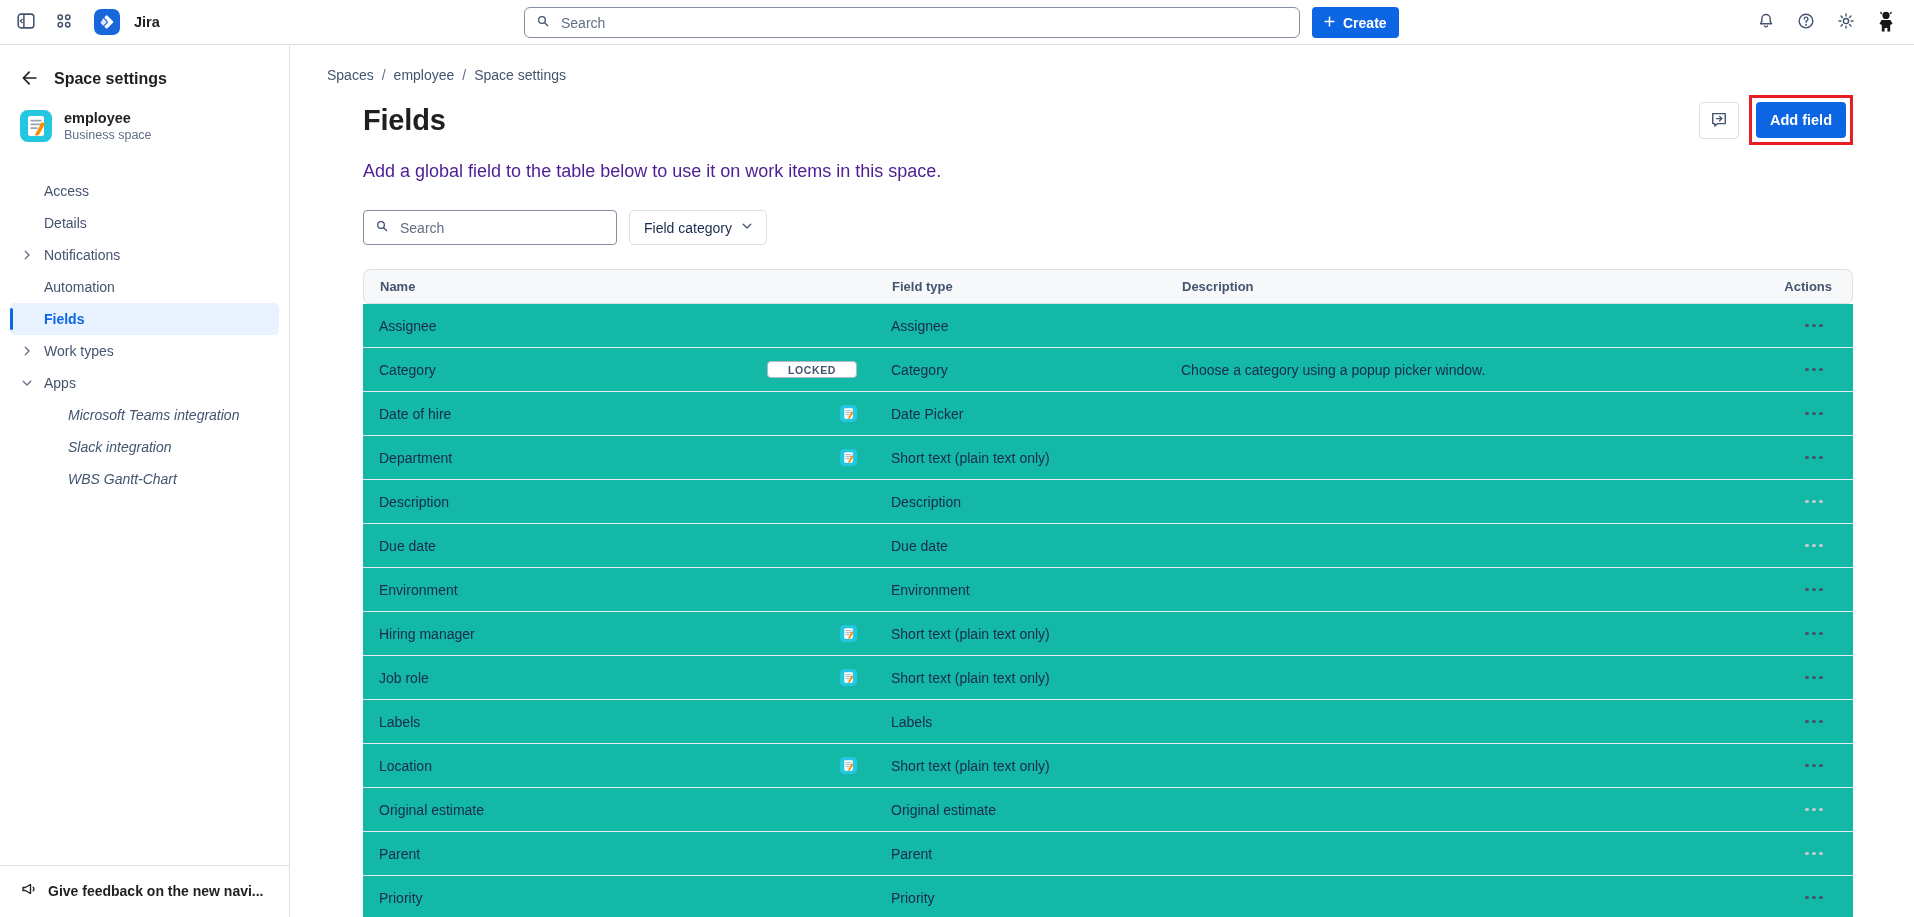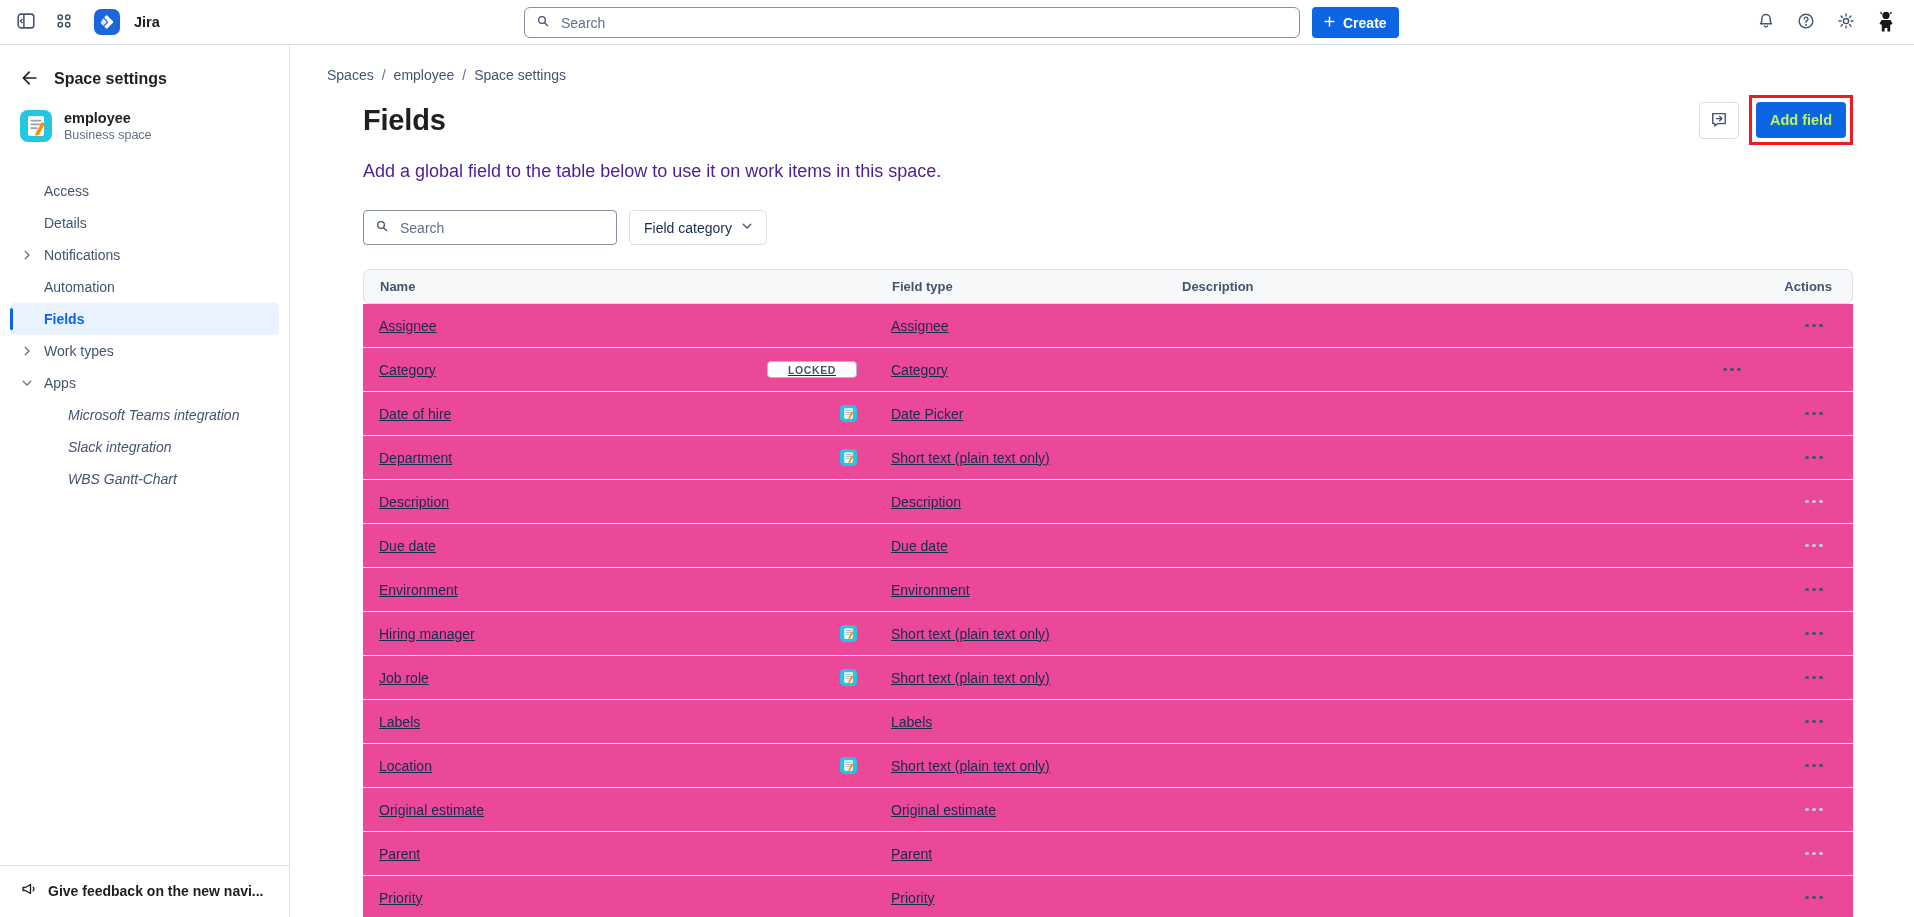--- a/index.html
+++ b/index.html
@@ -88,21 +88,21 @@
   .crumb-sep { color:#626F86; }
   .header-row { margin:12px 61px 0 73px; display:flex; align-items:center; justify-content:space-between; }
   .page-title { font-size:29px; font-weight:700; color:#1E1F21; margin:0; letter-spacing:-0.2px; }
   .header-actions { display:flex; align-items:center; gap:10px; }
   .feedback-btn {
     width:40px; height:37px; border:1px solid #DCDFE4; background:#fff; border-radius:4px;
     display:flex; align-items:center; justify-content:center; cursor:pointer;
   }
   .add-field-wrap { padding:4px; border:3px solid #EC1C24; }
   .add-field-btn {
-    height:36px; padding:0 14px; background:#0C66E4; color:#bef264; border:none; border-radius:4px;
+    height:36px; padding:0 14px; background:#0C66E4; color:#ffffff; border:none; border-radius:4px;
     font-size:14.5px; font-weight:600; font-family:inherit; cursor:pointer;
   }
   .page-desc { margin:16px 61px 0 73px; font-size:18px; color:#4c1d95; }
   .filter-row { margin:28px 61px 0 73px; display:flex; gap:12px; }
   .table-search {
     width:254px; height:35px; border:1px solid #8590A2; border-radius:4px;
     display:flex; align-items:center; gap:8px; padding:0 10px; background:#fff;
   }
   .table-search input { border:none; outline:none; flex:1; font-size:14px; font-family:inherit; color:#172B4D; background:transparent; }
   .table-search input::placeholder { color:#626F86; }
@@ -119,21 +119,21 @@
     height:35px; align-items:center; background:#F7F8F9;
     border:1px solid #DCDFE4; border-radius:7px;
     font-size:13px; font-weight:600; color:#44546F;
   }
   .t-head > div { padding-left:16px; }
   .t-head .h-desc { padding-left:10px; }
   .t-head .h-actions { padding:0 20px 0 0; text-align:right; }
   .t-row {
     display:grid; grid-template-columns:512px 296px 600px 1fr;
     height:44px; align-items:center; border-bottom:1px solid #EBECF0;
-    font-size:14px; color:#172B4D; background:#ec4899;text-decoration:underline;
+    font-size:14px; color:#172B4D; background:#14b8a6;
   }
   .c-name { display:flex; align-items:center; padding-left:16px; }
   .c-name .trail { margin-left:auto; margin-right:18px; display:flex; align-items:center; }
   .locked-badge {
     font-size:10.5px; font-weight:700; letter-spacing:0.6px; color:#44546F;
     border:1px solid #B3B9C4; border-radius:4px; padding:2px 20px 1px; background:#fff;
   }
   .field-space-icon { width:17px; height:17px; display:block; }
   .c-type { padding-left:16px; }
   .c-desc { padding-left:10px; }
@@ -396,20 +396,21 @@
   </div>
           <div class="t-row">
     <div class="c-name">
       <span>Category</span>
       <span class="trail">
         <span class="locked-badge">LOCKED</span>
 
       </span>
     </div>
     <div class="c-type">Category</div>
+    <div class="c-desc">Choose a category using a popup picker window.</div>
     <div class="c-actions">
       <button class="dots-btn">
         <span></span>
                 <span></span>
                 <span></span>
       </button>
     </div>
   </div>
           <div class="t-row">
     <div class="c-name">

